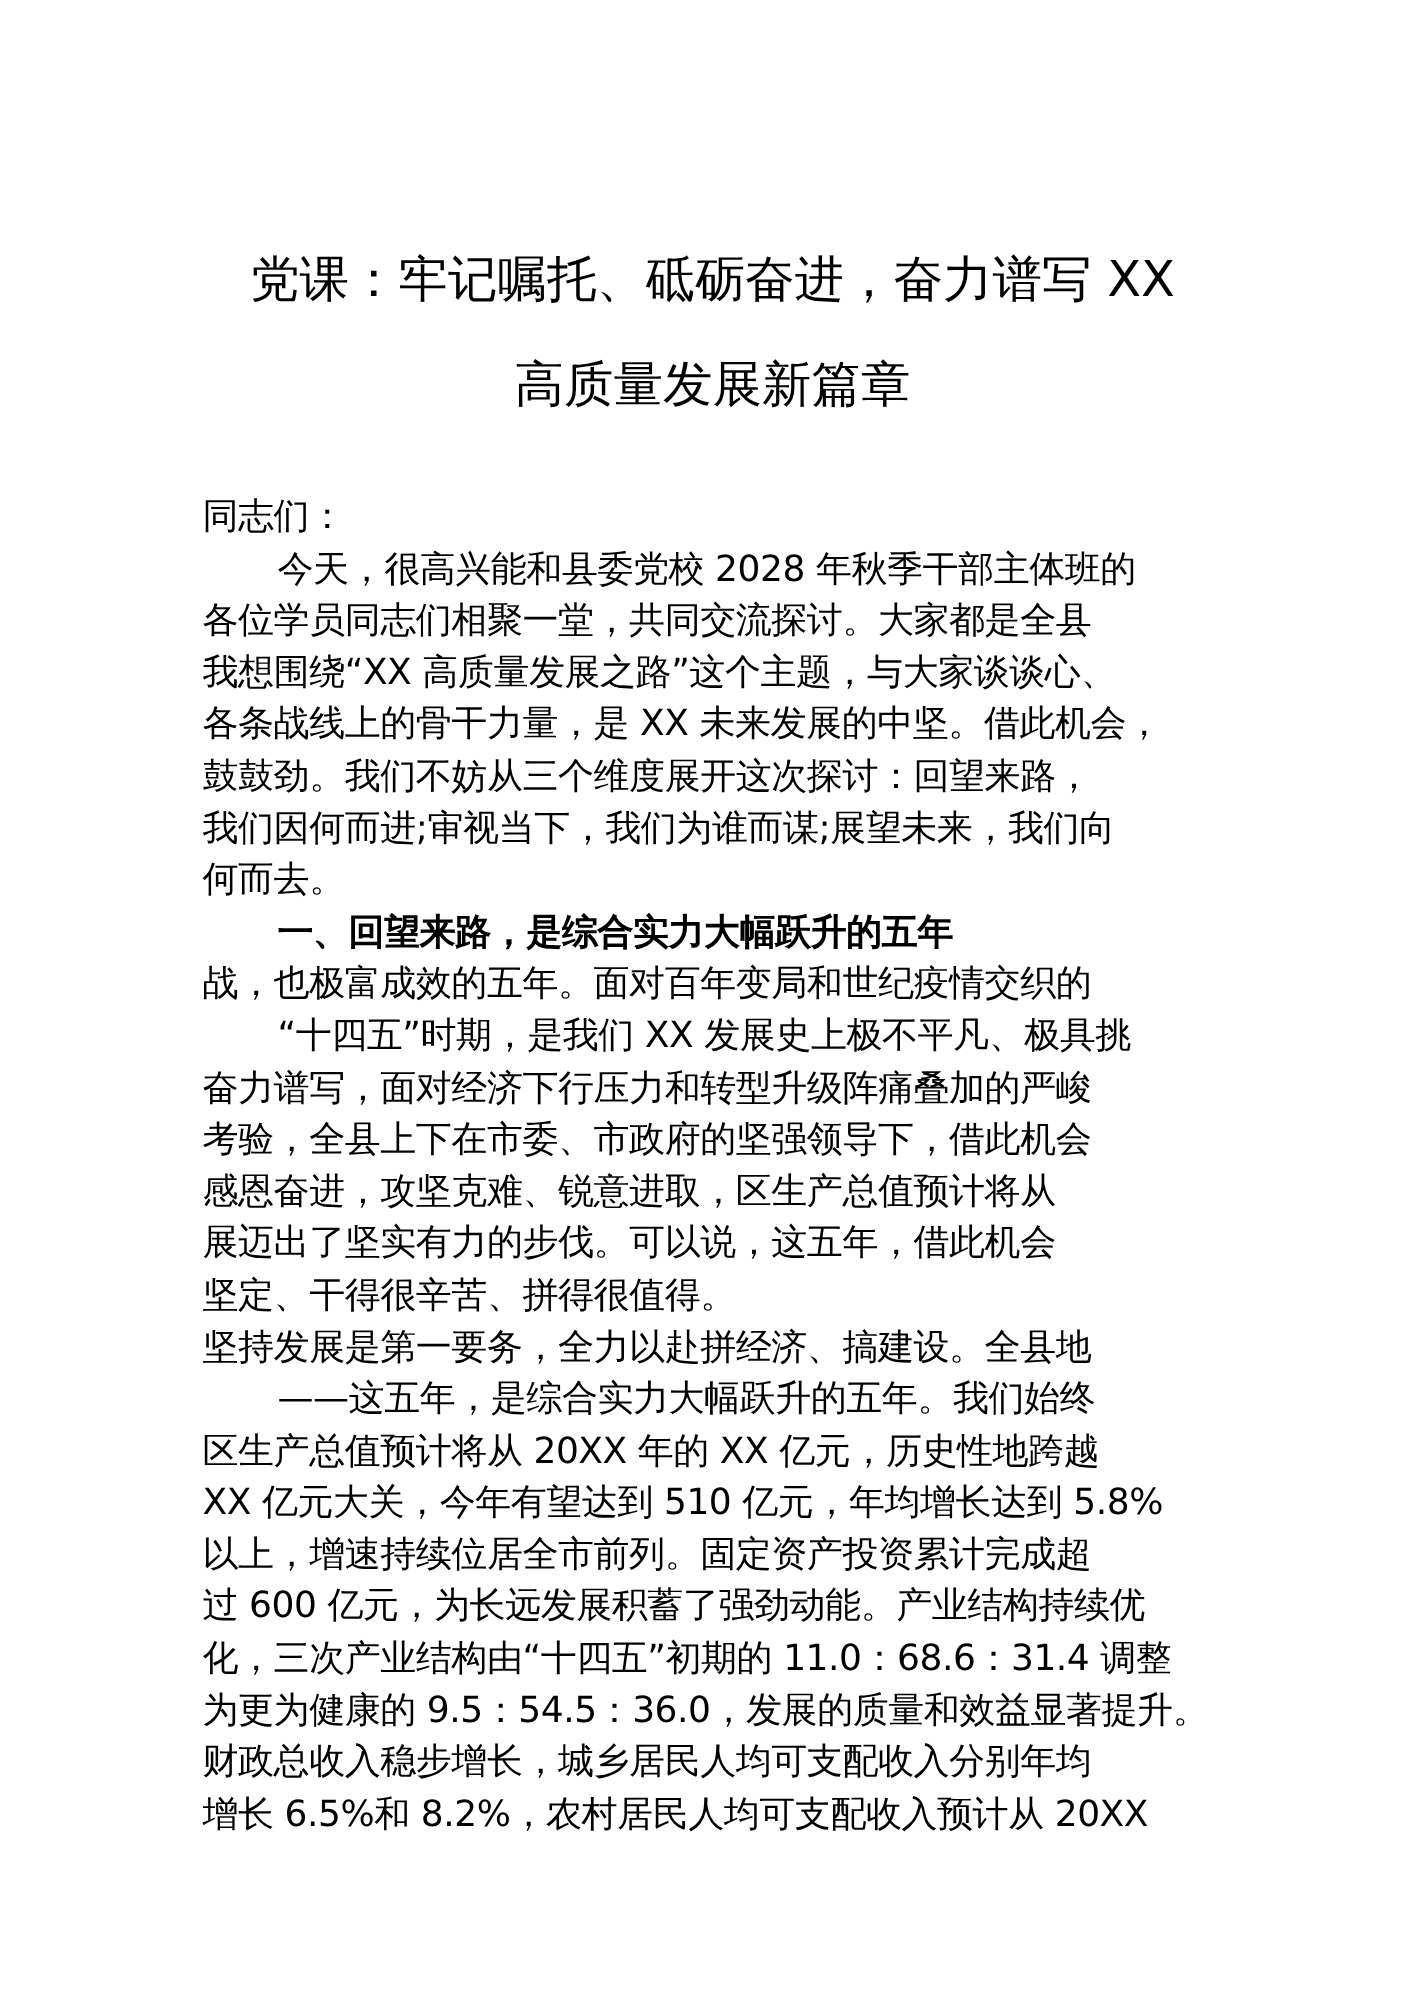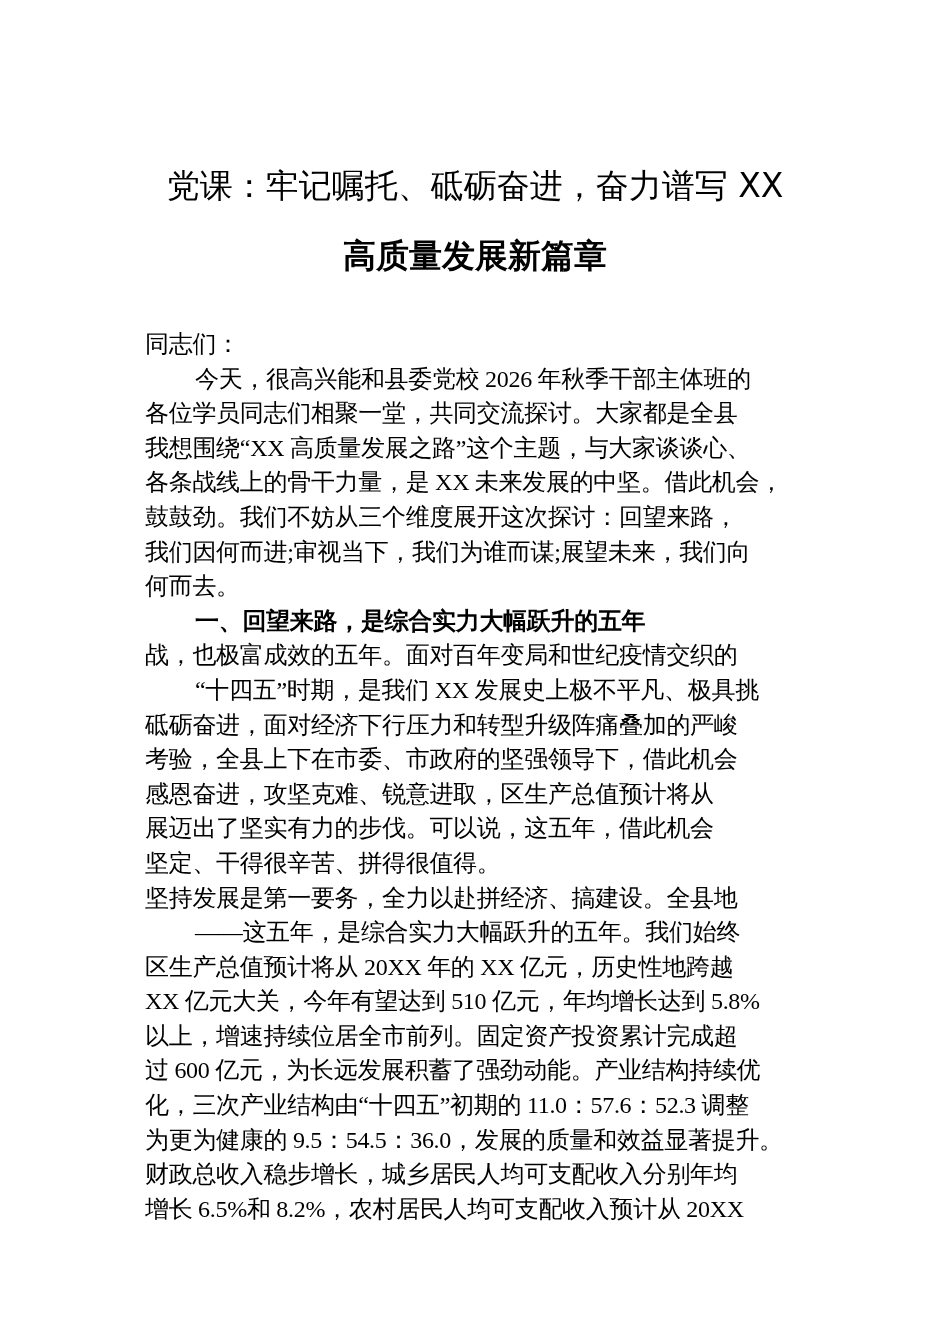--- a/index.html
+++ b/index.html
@@ -25,27 +25,26 @@
     position: absolute;
     left: 0;
     width: 950px;
     text-align: center;
     font-size: 33px;
     line-height: 40px;
     white-space: nowrap;
     letter-spacing: 0px;
   }
   .title.l1 { top: 166px; }
-  .title.l2 { top: 236px; font-weight: bold; }
+  .title.l2 { top: 236px; }
   .body {
     position: absolute;
-    left: 145px;
+    left: 135px;
     top: 327px;
     width: 700px;
-    font-family: Liberation Serif, serif;
   }
   .line {
     display: block;
     height: 34.6px;
     line-height: 34.6px;
     font-size: 24px;
     white-space: nowrap;
     letter-spacing: -0.3px;
   }
   .line.indent { padding-left: 50px; }
@@ -53,39 +52,39 @@
 </style>
 </head>
 <body>
 
 <div class="page">
   <div class="title l1">党课：牢记嘱托、砥砺奋进，奋力谱写 XX</div>
   <div class="title l2">高质量发展新篇章</div>
 
   <div class="body" id="body">
       <span class="line">同志们：</span>
-      <span class="line indent">今天，很高兴能和县委党校 2026 年秋季干部主体班的</span>
+      <span class="line indent">今天，很高兴能和县委党校 2028 年秋季干部主体班的</span>
       <span class="line">各位学员同志们相聚一堂，共同交流探讨。大家都是全县</span>
       <span class="line">我想围绕“XX 高质量发展之路”这个主题，与大家谈谈心、</span>
       <span class="line">各条战线上的骨干力量，是 XX 未来发展的中坚。借此机会，</span>
       <span class="line">鼓鼓劲。我们不妨从三个维度展开这次探讨：回望来路，</span>
       <span class="line">我们因何而进;审视当下，我们为谁而谋;展望未来，我们向</span>
       <span class="line">何而去。</span>
       <span class="line indent heading">一、回望来路，是综合实力大幅跃升的五年</span>
       <span class="line">战，也极富成效的五年。面对百年变局和世纪疫情交织的</span>
       <span class="line indent">“十四五”时期，是我们 XX 发展史上极不平凡、极具挑</span>
-      <span class="line">砥砺奋进，面对经济下行压力和转型升级阵痛叠加的严峻</span>
+      <span class="line">奋力谱写，面对经济下行压力和转型升级阵痛叠加的严峻</span>
       <span class="line">考验，全县上下在市委、市政府的坚强领导下，借此机会</span>
       <span class="line">感恩奋进，攻坚克难、锐意进取，区生产总值预计将从</span>
       <span class="line">展迈出了坚实有力的步伐。可以说，这五年，借此机会</span>
       <span class="line">坚定、干得很辛苦、拼得很值得。</span>
       <span class="line">坚持发展是第一要务，全力以赴拼经济、搞建设。全县地</span>
       <span class="line indent">——这五年，是综合实力大幅跃升的五年。我们始终</span>
       <span class="line">区生产总值预计将从 20XX 年的 XX 亿元，历史性地跨越</span>
       <span class="line">XX 亿元大关，今年有望达到 510 亿元，年均增长达到 5.8%</span>
       <span class="line">以上，增速持续位居全市前列。固定资产投资累计完成超</span>
       <span class="line">过 600 亿元，为长远发展积蓄了强劲动能。产业结构持续优</span>
-      <span class="line">化，三次产业结构由“十四五”初期的 11.0：57.6：52.3 调整</span>
+      <span class="line">化，三次产业结构由“十四五”初期的 11.0：68.6：31.4 调整</span>
       <span class="line">为更为健康的 9.5：54.5：36.0，发展的质量和效益显著提升。</span>
       <span class="line">财政总收入稳步增长，城乡居民人均可支配收入分别年均</span>
       <span class="line">增长 6.5%和 8.2%，农村居民人均可支配收入预计从 20XX</span>
     </div>
 </div>
 
 </body></html>

